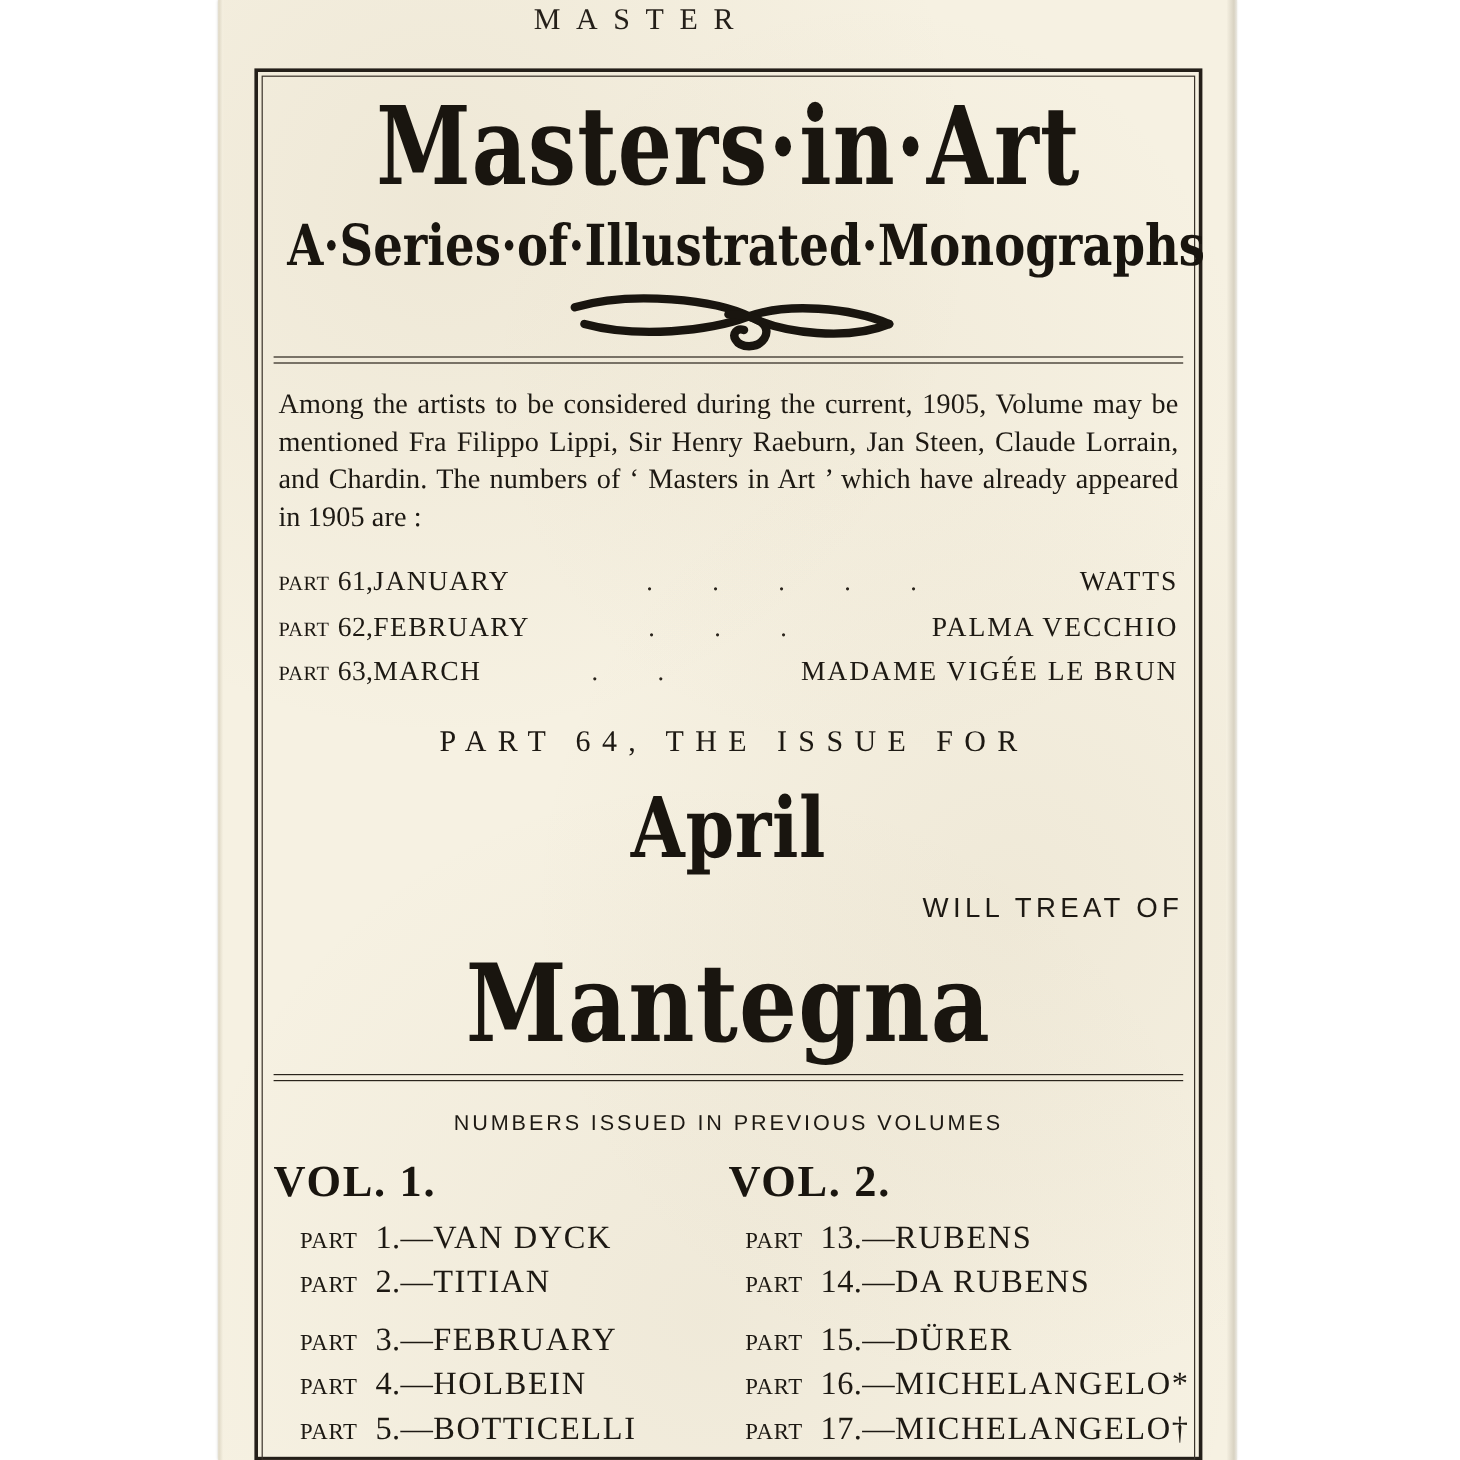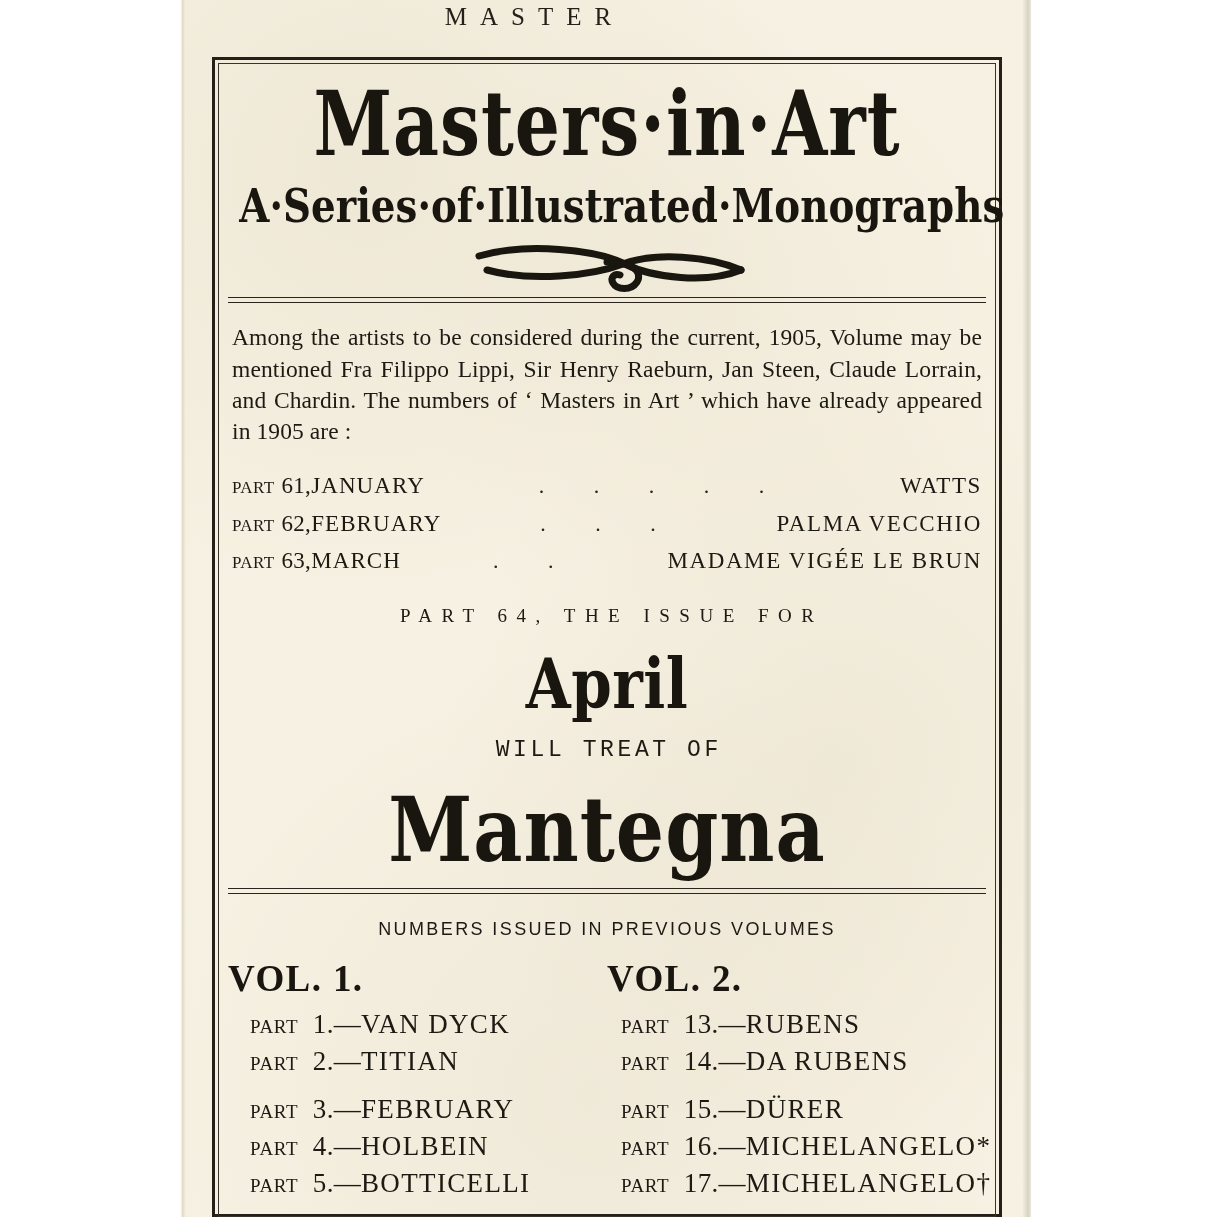--- a/index.html
+++ b/index.html
@@ -200,42 +200,42 @@
   }
   .pr-artist {
     letter-spacing: 1.6px;
     font-size: 23px;
   }
 
   
   .issue-for {
     text-align: center;
     font-family: "Liberation Serif", serif;
-    font-size: 19px;
+    font-size: 25px;
     letter-spacing: 9.5px;
     text-indent: 9.5px;
     margin-top: 26px;
     color: #1d1913;
   }
 
   
   .month-big {
     text-align: center;
     font-family: "DejaVu Serif", serif;
     font-weight: bold;
     font-size: 58px;
     margin-top: 16px;
     color: #19150f;
     transform: scaleY(1.2);
     transform-origin: center top;
     letter-spacing: .5px;
   }
   .will-treat {
-    text-align: center;
-    font-family: Liberation Mono, monospace;
+    text-align: right;
+    font-family: Liberation Sans, sans-serif;
     font-size: 23px;
     letter-spacing: 3.6px;
     text-indent: 3.6px;
     margin-top: 26px;
     color: #1d1913;
   }
   .artist-big {
     text-align: center;
     font-family: "DejaVu Serif", serif;
     font-weight: bold;

